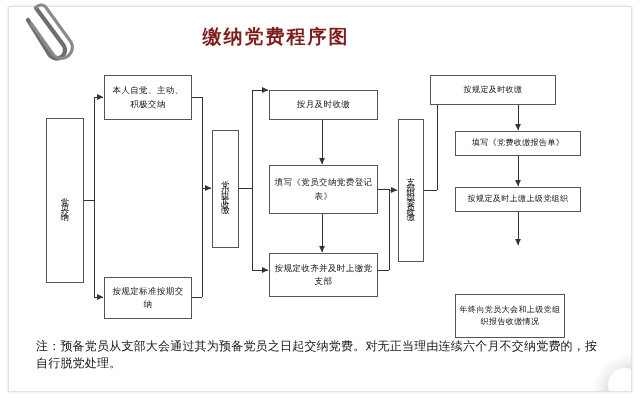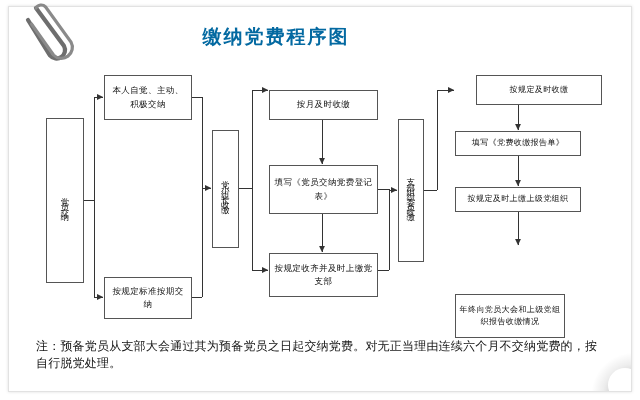--- a/index.html
+++ b/index.html
@@ -60,21 +60,21 @@
   
   #title {
     position: absolute;
     left: 0;
     top: 24px;
     width: 552px;
     text-align: center;
     font-size: 19px;
     font-weight: bold;
     letter-spacing: 2px;
-    color: #0369a1;
+    color: #7f1d1d;
     font-family: "DejaVu Serif", "Liberation Serif", serif;
   }
 
   
   #canvas {
     position: absolute;
     left: 0;
     top: 0;
     width: 640px;
     height: 400px;
@@ -192,20 +192,20 @@
   <div class="node" style="left:104px; top:277px; width:88px; height:42px;text-align:center;">按规定标准按期交纳</div>
 
   <div class="node vert" style="left:212px; top:130px; width:27px; height:118px;">党小组长收缴</div>
 
   <div class="node" style="left:269px; top:75px; width:109px; height:30px;margin-top:15px;">按月及时收缴</div>
   <div class="node" style="left:269px; top:165px; width:109px; height:49px;">填写《党员交纳党费登记表》</div>
   <div class="node" style="left:269px; top:253px; width:109px; height:44px;">按规定收齐并及时上缴党支部</div>
 
   <div class="node vert" style="left:398px; top:119px; width:26px; height:143px;">支部组织委员收缴</div>
 
-  <div class="node wide" style="left:476px; top:75px; width:126px; height:30px;">按规定及时收缴</div>
+  <div class="node wide" style="left:430px; top:75px; width:126px; height:30px;">按规定及时收缴</div>
   <div class="node wide" style="left:455px; top:131px; width:126px; height:25px;">填写《党费收缴报告单》</div>
   <div class="node wide" style="left:455px; top:187px; width:126px; height:25px;">按规定及时上缴上级党组织</div>
   <div class="node wide" style="left:455px; top:246px; width:110px; height:44px;margin-top:48px;">年终向党员大会和上级党组织报告收缴情况</div>
 
 </div>
 
 <div id="footnote">注：预备党员从支部大会通过其为预备党员之日起交纳党费。对无正当理由连续六个月不交纳党费的，按自行脱党处理。</div>
 
 </body></html>

